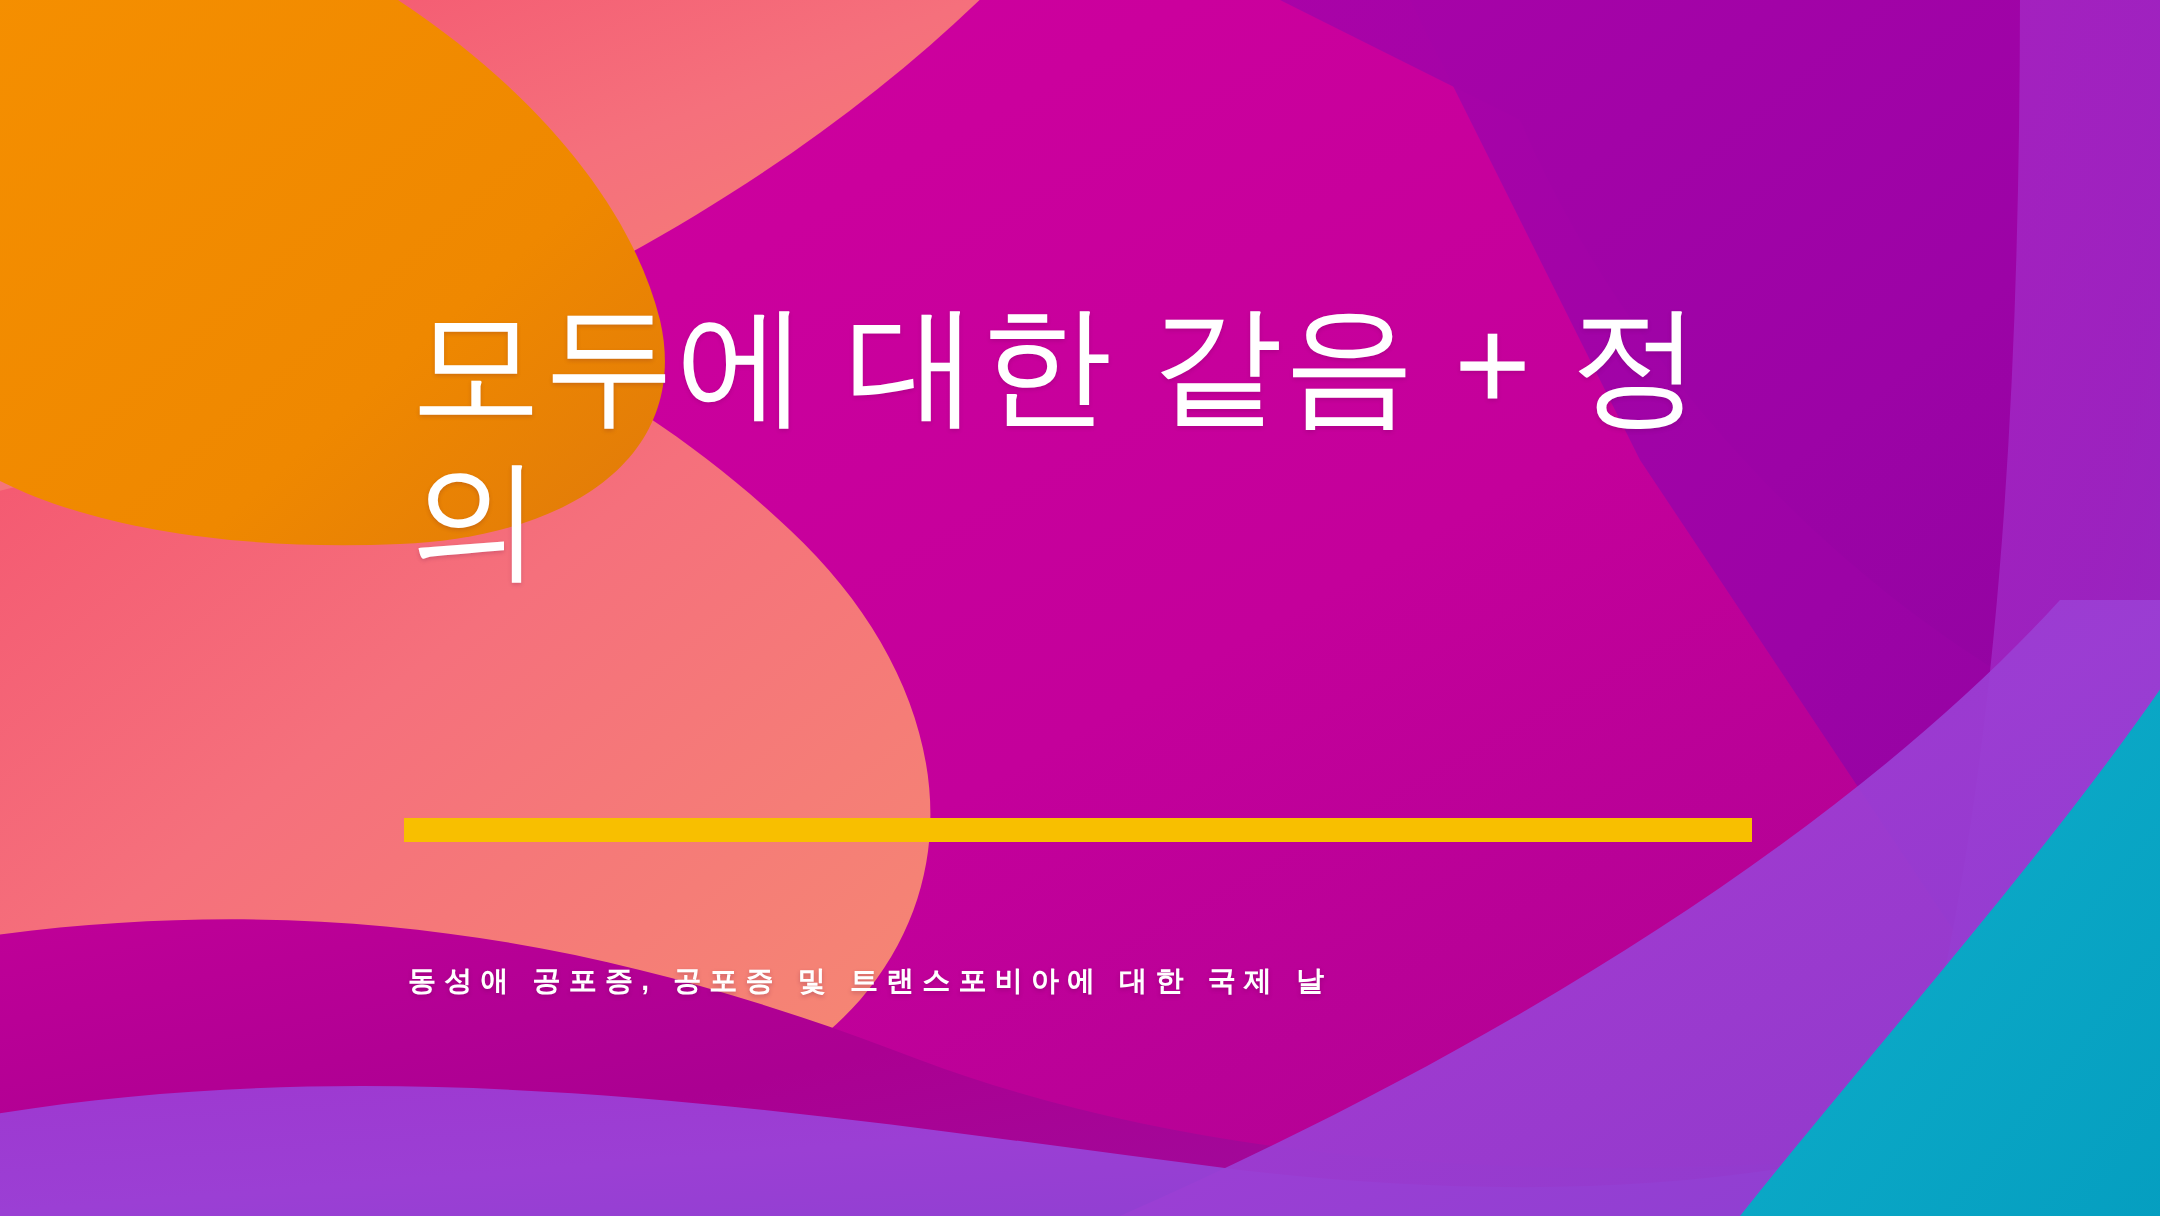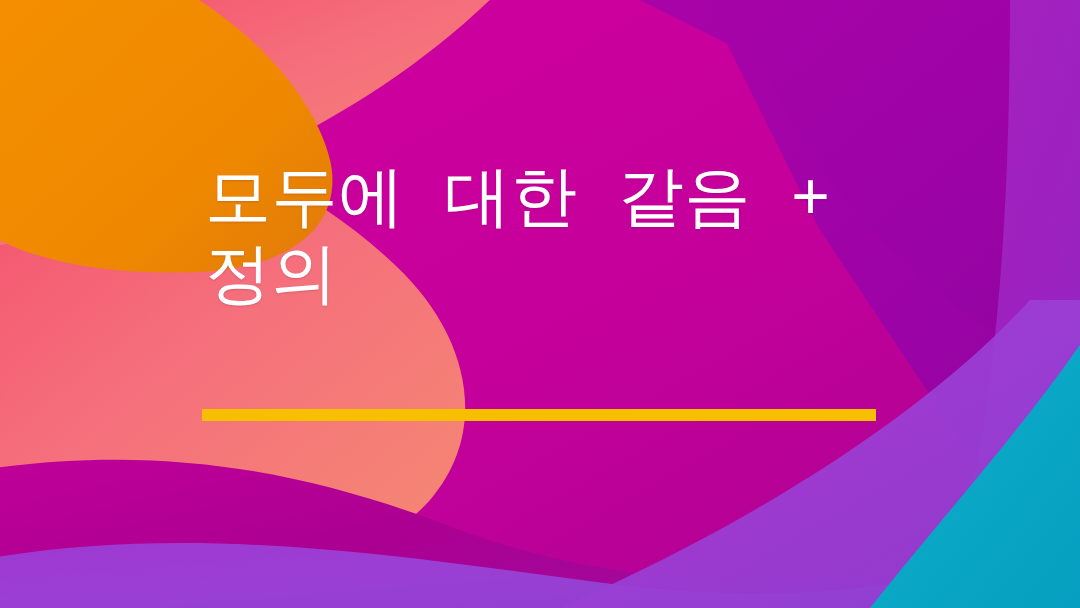--- a/index.html
+++ b/index.html
@@ -31,30 +31,29 @@
   
   #content {
     position: absolute;
     inset: 0;
     z-index: 5;
   }
 
   #title {
     position: absolute;
     left: 205px;
-    top: 164px;
+    top: 144px;
     width: 690px;
     color: #ffffff;
     font-size: 66px;
     line-height: 1.16;
     font-weight: 300;
     letter-spacing: 0.5px;
     white-space: pre-wrap;
     text-shadow: 0 1px 2px rgba(80,0,60,0.18);
-    font-family: Liberation Mono, monospace;
   }
 
   #divider-bar {
     position: absolute;
     left: 202px;
     top: 409px;
     width: 674px;
     height: 12px;
     background: #f8bf00;
   }
@@ -148,15 +147,16 @@
 
     <path d="M 1090 330 L 1090 608 L 870 608 C 940 520 1030 420 1090 330 Z" fill="url(#gradTeal)"></path>
   </svg>
 
   <div id="content">
 
     <div id="title">모두에 대한 같음 + 정의</div>
 
     <div id="divider-bar"></div>
 
+    <div id="subtitle">동성애 공포증, 공포증 및 트랜스포비아에 대한 국제 날</div>
 
   </div>
 </div>
 
 </body></html>

